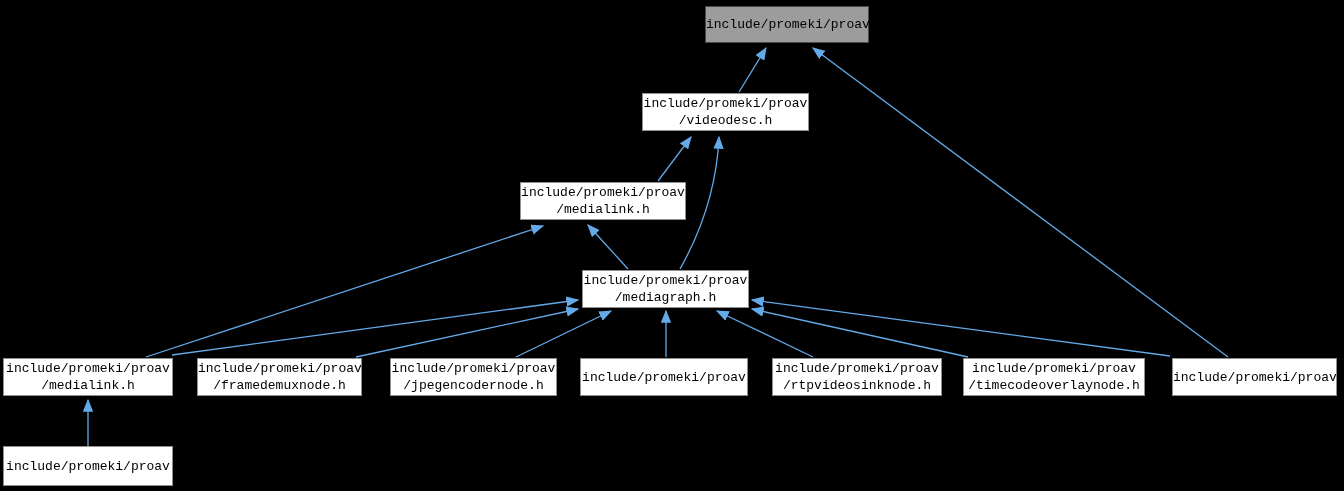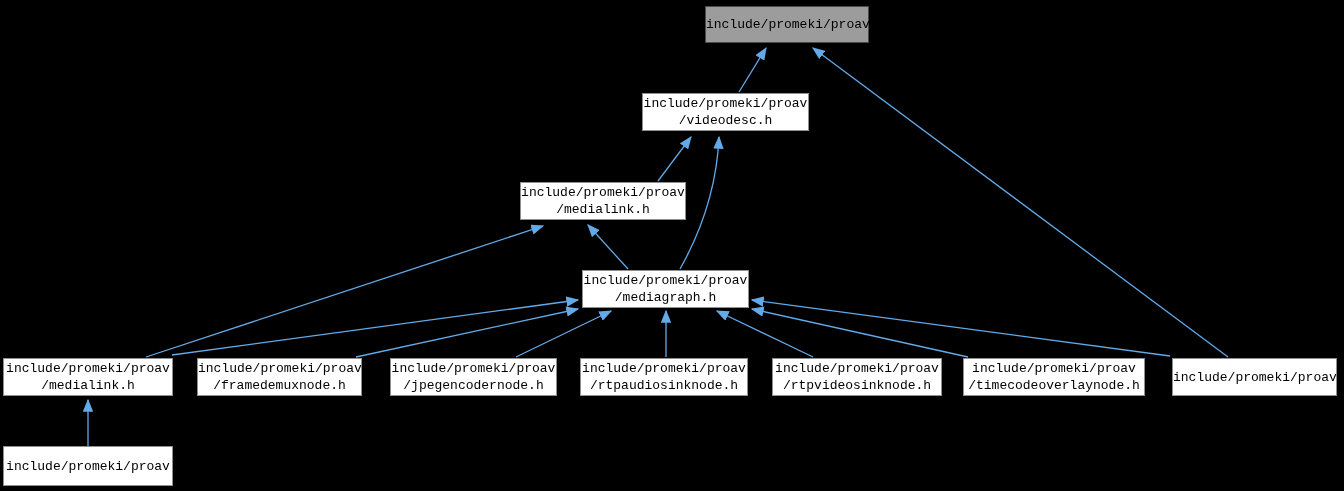--- a/index.html
+++ b/index.html
@@ -94,21 +94,20 @@
     <div class="node" style="left: 197px; top: 358px; width: 165px; height: 38px;">
       <span>include/promeki/proav</span>
       <span>/framedemuxnode.h</span>
     </div>
     <div class="node" style="left: 390px; top: 358px; width: 167px; height: 38px;">
       <span>include/promeki/proav</span>
       <span>/jpegencodernode.h</span>
     </div>
     <div class="node" style="left: 580px; top: 358px; width: 168px; height: 38px;">
       <span>include/promeki/proav</span>
-      <span>/rtpaudiosinknode.h</span>
     </div>
     <div class="node" style="left: 772px; top: 358px; width: 170px; height: 38px;">
       <span>include/promeki/proav</span>
       <span>/rtpvideosinknode.h</span>
     </div>
     <div class="node" style="left: 963px; top: 358px; width: 182px; height: 38px;">
       <span>include/promeki/proav</span>
       <span>/timecodeoverlaynode.h</span>
     </div>
     <div class="node" style="left: 1172px; top: 358px; width: 165px; height: 38px;">

